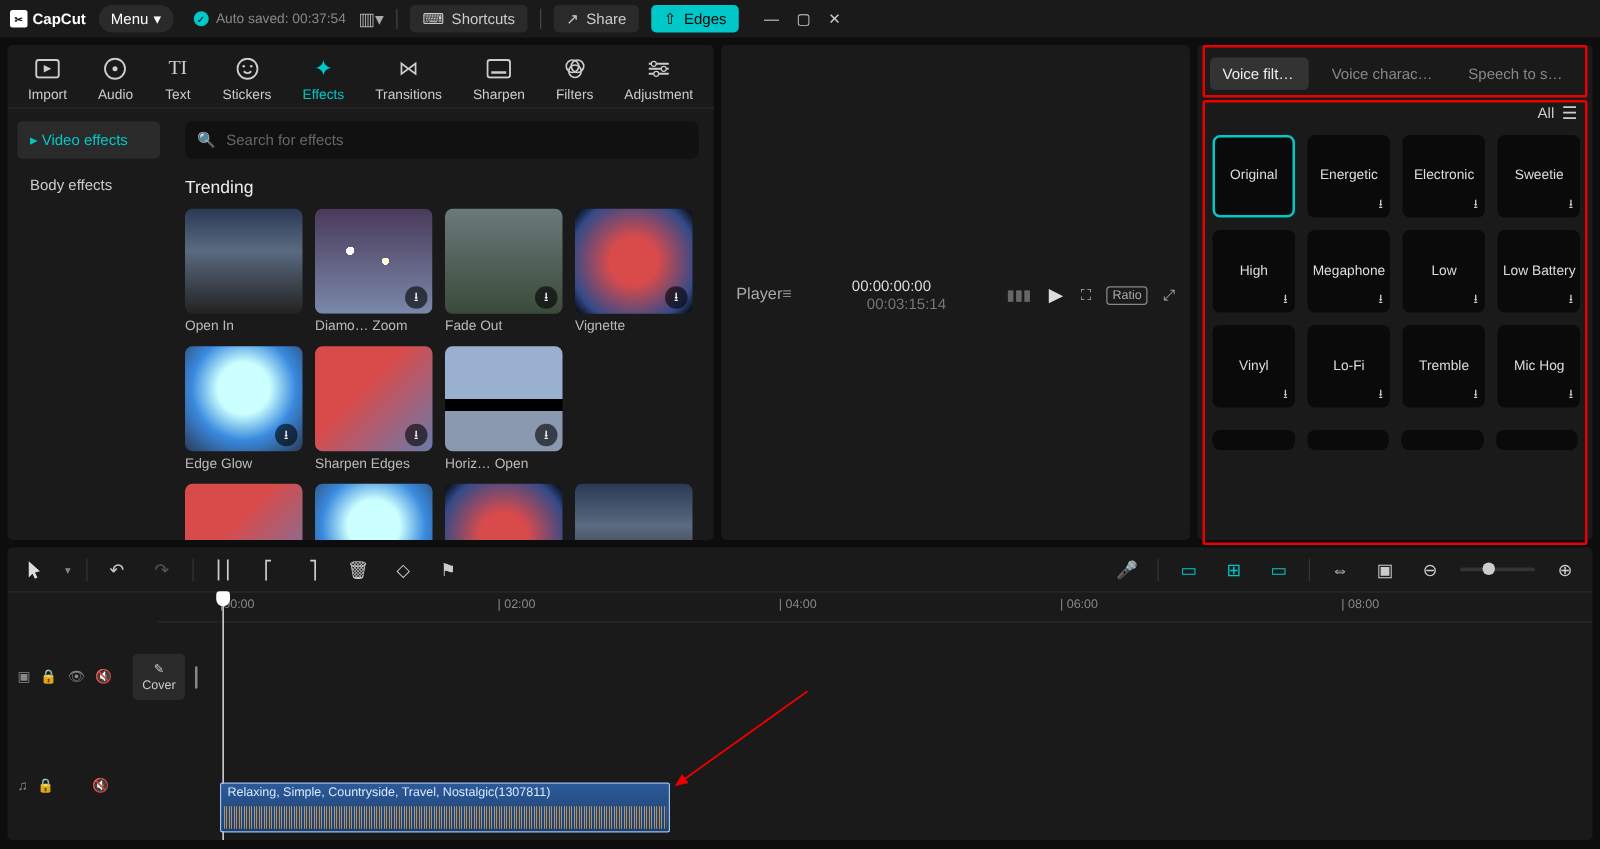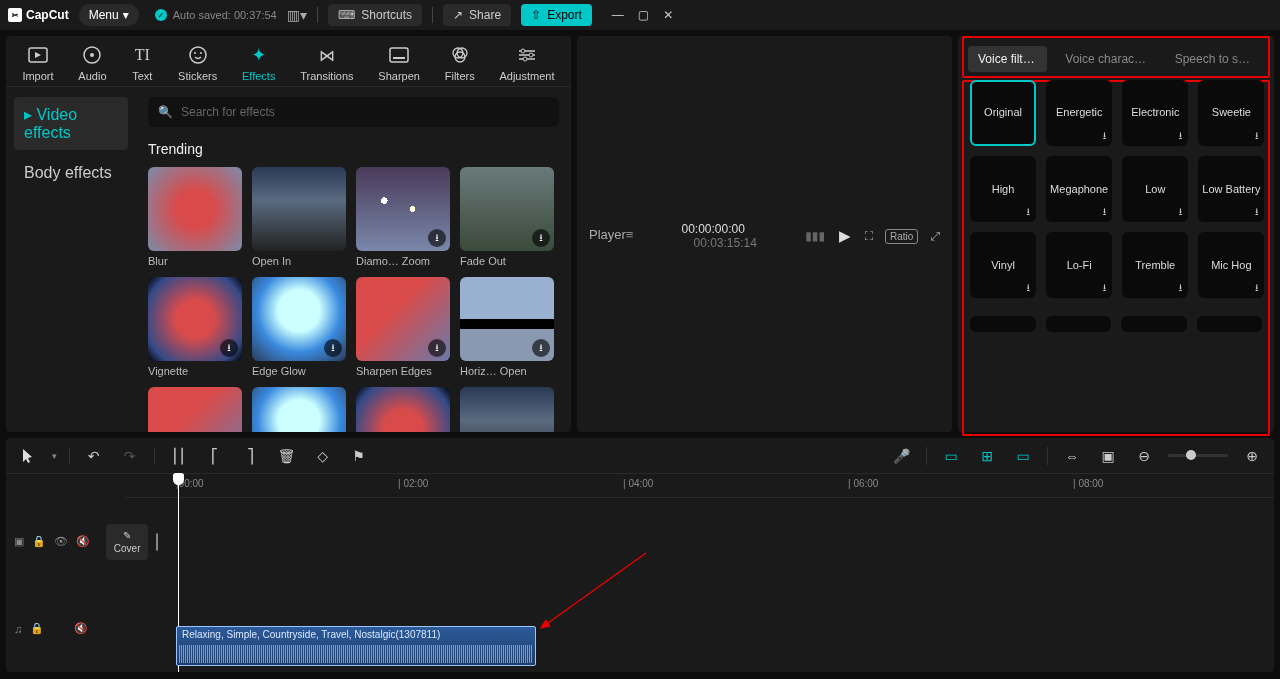--- a/index.html
+++ b/index.html
@@ -23,21 +23,21 @@
   .main-row { display: flex; height: 408px; padding: 6px; gap: 6px; }
   
   
   .left-panel { width: 565px; background: #1a1a1a; border-radius: 4px; display: flex; flex-direction: column; }
   .media-tabs { display: flex; justify-content: space-around; padding: 8px 4px 4px; border-bottom: 1px solid #2a2a2a; }
   .media-tab { display: flex; flex-direction: column; align-items: center; gap: 4px; color: #ccc; font-size: 11px; padding: 0 6px; }
   .media-tab.active { color: #00c8c8; }
   .media-tab-icon { width: 22px; height: 22px; display: flex; align-items: center; justify-content: center; }
   .media-body { display: flex; flex: 1; overflow: hidden; }
   .media-sidebar { width: 130px; padding: 10px 8px; display: flex; flex-direction: column; gap: 6px; }
-  .media-side-item { padding: 8px 10px; border-radius: 4px; color: #ccc; font-size: 16px; }
+  .media-side-item { padding: 8px 10px; border-radius: 4px; color: #ccc; font-size: 12px; }
   .media-side-item.active { background: #2a2a2a; color: #00c8c8; }
   .media-content { flex: 1; padding: 10px 12px; overflow: hidden; }
   .search-bar { background: #111; border-radius: 6px; padding: 8px 10px; display: flex; align-items: center; gap: 8px; color: #666; margin-bottom: 14px; }
   .section-title { color: #eee; font-size: 14px; margin-bottom: 10px; }
   .effect-grid { display: flex; flex-wrap: wrap; gap: 10px; }
   .effect-card { width: 94px; }
   .effect-thumb { width: 94px; height: 84px; border-radius: 6px; position: relative; background-size: cover; background-position: center; }
   .dl-badge { position: absolute; bottom: 4px; right: 4px; width: 18px; height: 18px; background: rgba(0,0,0,.6); border-radius: 50%; display: flex; align-items: center; justify-content: center; color: #fff; font-size: 10px; }
   .effect-label { color: #bbb; font-size: 11px; margin-top: 4px; white-space: nowrap; overflow: hidden; text-overflow: ellipsis; }
   
@@ -131,21 +131,21 @@
       <span>⌨</span>
       <span>Shortcuts</span>
     </div>
     <span class="vdiv"></span>
     <div class="pill-btn">
       <span>↗</span>
       <span>Share</span>
     </div>
     <div class="pill-btn export-btn">
       <span>⇧</span>
-      <span>Export</span>
+      <span>Edges</span>
     </div>
     <div class="win-controls">
       <span>—</span>
       <span>▢</span>
       <span>✕</span>
     </div>
   </div>
 </div>
 
 <div class="main-row">
@@ -229,24 +229,20 @@
         <div class="media-side-item active">▸ Video effects</div>
         <div class="media-side-item">Body effects</div>
       </div>
       <div class="media-content">
         <div class="search-bar">
           <span>🔍</span>
           <span>Search for effects</span>
         </div>
         <div class="section-title">Trending</div>
         <div class="effect-grid" id="effect-grid">
-            <div class="effect-card">
-              <div class="effect-thumb th-blur"></div>
-              <div class="effect-label">Blur</div>
-            </div>
             <div class="effect-card">
               <div class="effect-thumb th-fadein"></div>
               <div class="effect-label">Open In</div>
             </div>
             <div class="effect-card">
               <div class="effect-thumb th-diamo">
                 <div class="dl-badge">⭳</div>
               </div>
               <div class="effect-label">Diamo… Zoom</div>
             </div>
@@ -322,20 +318,24 @@
     </div>
   </div>
 
   <div class="right-panel">
     <div class="red-box1"></div>
     <div class="red-box2"></div>
     <div class="insp-subtabs">
       <span class="sub-chip active">Voice filters</span>
       <span class="sub-chip">Voice charact…</span>
       <span class="sub-chip">Speech to so…</span>
+    </div>
+    <div class="insp-toolbar">
+      <span>All</span>
+      <span class="filter-ico">☰</span>
     </div>
     <div class="voice-grid" id="voice-grid">
         <div class="voice-card selected">Original</div>
         <div class="voice-card">Energetic<span class="voice-dl">⭳</span></div>
         <div class="voice-card">Electronic<span class="voice-dl">⭳</span></div>
         <div class="voice-card">Sweetie<span class="voice-dl">⭳</span></div>
         <div class="voice-card">High<span class="voice-dl">⭳</span></div>
         <div class="voice-card">Megaphone<span class="voice-dl">⭳</span></div>
         <div class="voice-card">Low<span class="voice-dl">⭳</span></div>
         <div class="voice-card">Low Battery<span class="voice-dl">⭳</span></div>

